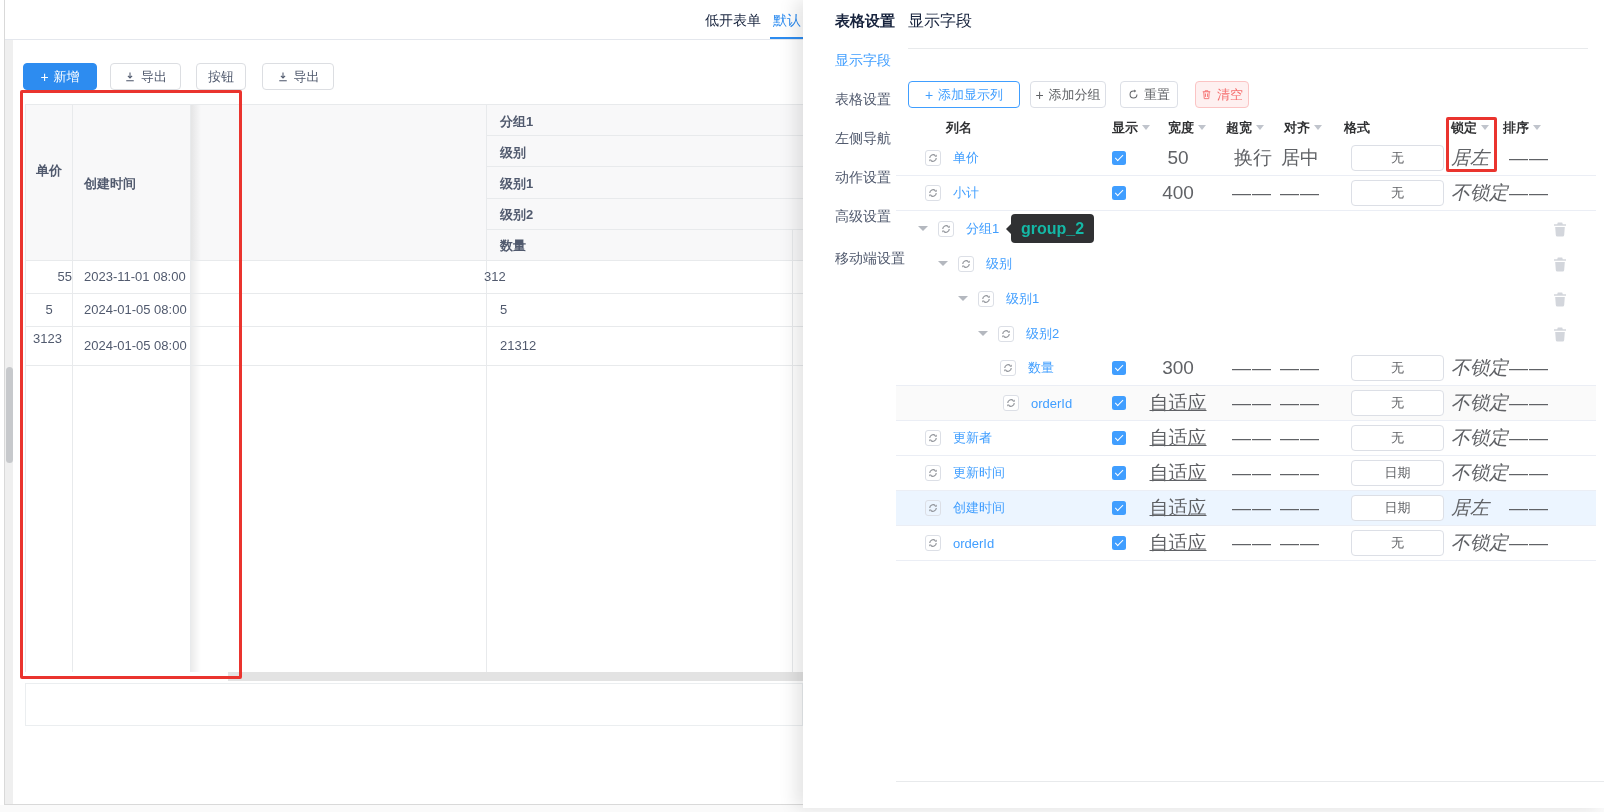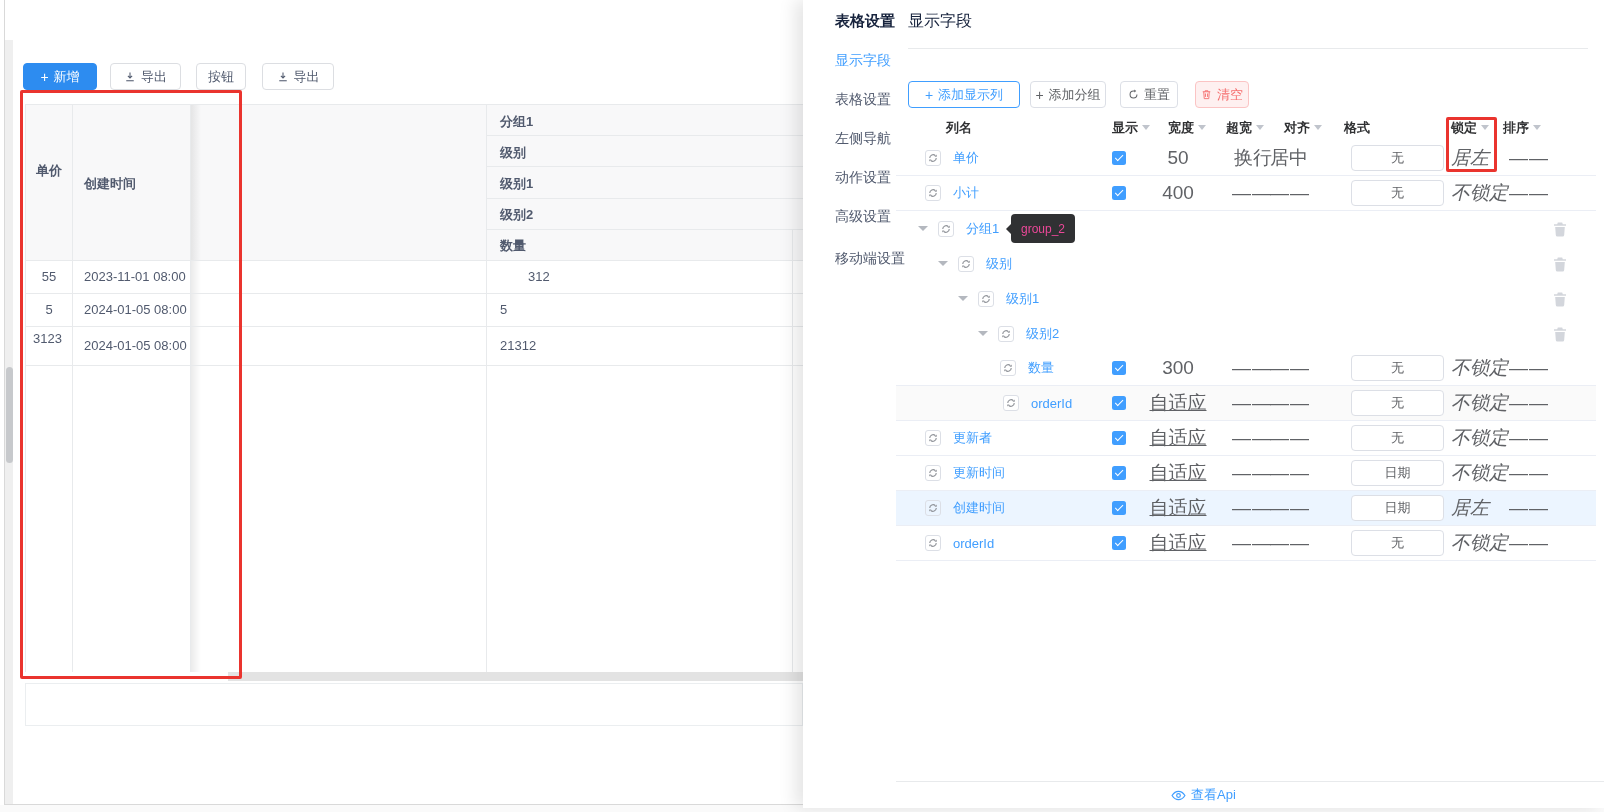--- a/index.html
+++ b/index.html
@@ -68,45 +68,50 @@
     border-radius:3px; background:#fff; display:flex; align-items:center; justify-content:center; cursor:pointer; }
   .fname { position:absolute; top:50%; transform:translateY(-50%); font-size:13px; color:#409eff; cursor:pointer; white-space:nowrap; }
   .caret { position:absolute; top:50%; margin-top:-2.5px; width:0; height:0; border-left:5px solid transparent;
     border-right:5px solid transparent; border-top:5.5px solid #b4b8bf; cursor:pointer; }
   .cbx { position:absolute; left:216px; top:50%; margin-top:-7px; width:14px; height:14px;
     background:#409eff; border-radius:2.5px; cursor:pointer; }
   .cbx::after { content:""; position:absolute; left:4.6px; top:1.8px; width:3.4px; height:7.2px;
     border:solid #fff; border-width:0 1.4px 1.4px 0; transform:rotate(45deg); }
   .c-width { left:249px; width:66px; text-align:center; }
   .c-wrap  { left:316px; width:60px; text-align:right; }
-  .c-align { left:374px; width:60px; }
+  .c-align { left:374px; width:60px; text-align:center; }
   .fmtbtn { position:absolute; left:455px; top:4px; width:93px; height:26px; border:1px solid #dcdfe6;
     border-radius:4px; background:#fff; font-size:13px; color:#606266; display:flex; align-items:center;
     justify-content:center; cursor:pointer; }
   .c-lock { left:555px;font-style:italic; }
   .c-sort { left:613px; }
   .trash { position:absolute; left:656px; top:50%; margin-top:-8px; width:16px; height:16px; cursor:pointer; }
   .tooltip { position:absolute; left:115px; top:3px; height:29px; background:#303133; border-radius:4px;
-    color:#ec4899; font-size:12px; display:flex; align-items:center; padding:0 10px; z-index:5; }
+    color:#14b8a6; font-size:16px; display:flex; align-items:center; padding:0 10px; z-index:5;font-weight:bold; }
   .tooltip::before { content:""; position:absolute; left:-5px; top:50%; margin-top:-5px; width:0; height:0;
     border-top:5px solid transparent; border-bottom:5px solid transparent; border-right:5px solid #303133; }
   .dfoot-line { position:absolute; left:93px; top:781px; width:708px; height:1px; background:#e8eaec; }
   .api-link { position:absolute; left:0; top:786px; width:801px; text-align:center; font-size:13px;
     color:#409eff; cursor:pointer; }
   .api-link svg { vertical-align:-2px; margin-right:5px; }
 </style>
 </head>
 <body>
 
 <div id="app">
 
   <div class="abs win-left-border"></div>
   <div class="abs vscroll-track"></div>
   <div class="abs vscroll-thumb"></div>
 
+  <div class="abs tabbar">
+    <span class="tab" style="left:700px">低开表单</span>
+    <span class="tab active" style="left:768px">默认</span>
+    <span class="tab-underline"></span>
+  </div>
 
   <div class="abs btn primary" style="left:23px;top:63px;width:74px">
     <span class="plus">+</span>
     <span>新增</span>
   </div>
   <div class="abs btn" style="left:110px;top:63px;width:71px">
     <svg width="12" height="12" viewBox="0 0 16 16">
         <path d="M8 2v7M5.2 6.5 8 9.3l2.8-2.8" fill="none" stroke="#515a6e" stroke-width="1.4"></path>
         <path d="M3 13h10" stroke="#515a6e" stroke-width="1.4"></path>
       </svg>
@@ -143,23 +148,23 @@
     <div class="abs mt-cell mt-head" style="left:500px;top:144px">级别</div>
     <div class="abs mt-line" style="left:487px;top:166px;width:316px;height:1px"></div>
     <div class="abs mt-cell mt-head" style="left:500px;top:175px">级别1</div>
     <div class="abs mt-line" style="left:487px;top:198px;width:316px;height:1px"></div>
     <div class="abs mt-cell mt-head" style="left:500px;top:206px">级别2</div>
     <div class="abs mt-line" style="left:487px;top:229px;width:316px;height:1px"></div>
     <div class="abs mt-cell mt-head" style="left:500px;top:237px">数量</div>
 
     <div class="abs mt-line" style="left:25px;top:260px;width:778px;height:1px"></div>
 
-    <div class="abs mt-cell" style="left:26px;top:269px;width:46px;text-align:center">55</div>
+    <div class="abs mt-cell" style="left:26px;top:269px;width:46px;text-align:right">55</div>
     <div class="abs mt-cell" style="left:84px;top:269px;width:106px;overflow:hidden;white-space:nowrap">2023-11-01 08:00</div>
-    <div class="abs mt-cell" style="left:528px;top:269px">312</div>
+    <div class="abs mt-cell" style="left:484px;top:269px">312</div>
     <div class="abs mt-line" style="left:25px;top:293px;width:778px;height:1px"></div>
     <div class="abs mt-cell" style="left:26px;top:302px;width:46px;text-align:center">5</div>
     <div class="abs mt-cell" style="left:84px;top:302px;width:106px;overflow:hidden;white-space:nowrap">2024-01-05 08:00</div>
     <div class="abs mt-cell" style="left:500px;top:302px">5</div>
     <div class="abs mt-line" style="left:25px;top:326px;width:778px;height:1px"></div>
     <div class="abs mt-cell" style="left:33px;top:331px;width:32px;text-align:left;word-break:break-all;line-height:16px">3123</div>
     <div class="abs mt-cell" style="left:84px;top:338px;width:106px;overflow:hidden;white-space:nowrap">2024-01-05 08:00</div>
     <div class="abs mt-cell" style="left:500px;top:338px">21312</div>
     <div class="abs mt-line" style="left:25px;top:365px;width:778px;height:1px"></div>
 
@@ -419,21 +424,15 @@
       <span class="cell c-wrap dash">——</span>
       <span class="cell c-align dash">——</span>
       <span class="fmtbtn">无</span>
       <span class="cell c-lock">不锁定</span>
       <span class="cell c-sort dash">——</span>
     </div>
 
     <div class="abs redbox" style="left:643px;top:117px;width:51px;height:55px"></div>
 
     <div class="dfoot-line"></div>
-    <div class="api-link">
-      <svg width="15" height="11" viewBox="0 0 16 12">
-          <path d="M1 6s2.8-4.5 7-4.5S15 6 15 6s-2.8 4.5-7 4.5S1 6 1 6z" fill="none" stroke="#409eff" stroke-width="1.3"></path>
-          <circle cx="8" cy="6" r="2" fill="none" stroke="#409eff" stroke-width="1.3"></circle>
-        </svg><span>查看Api</span>
-    </div>
   </div>
 
 </div>
 
 </body></html>

